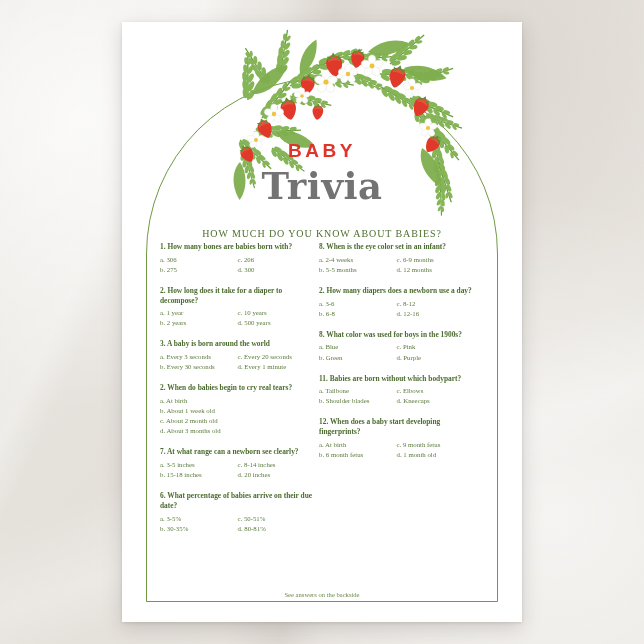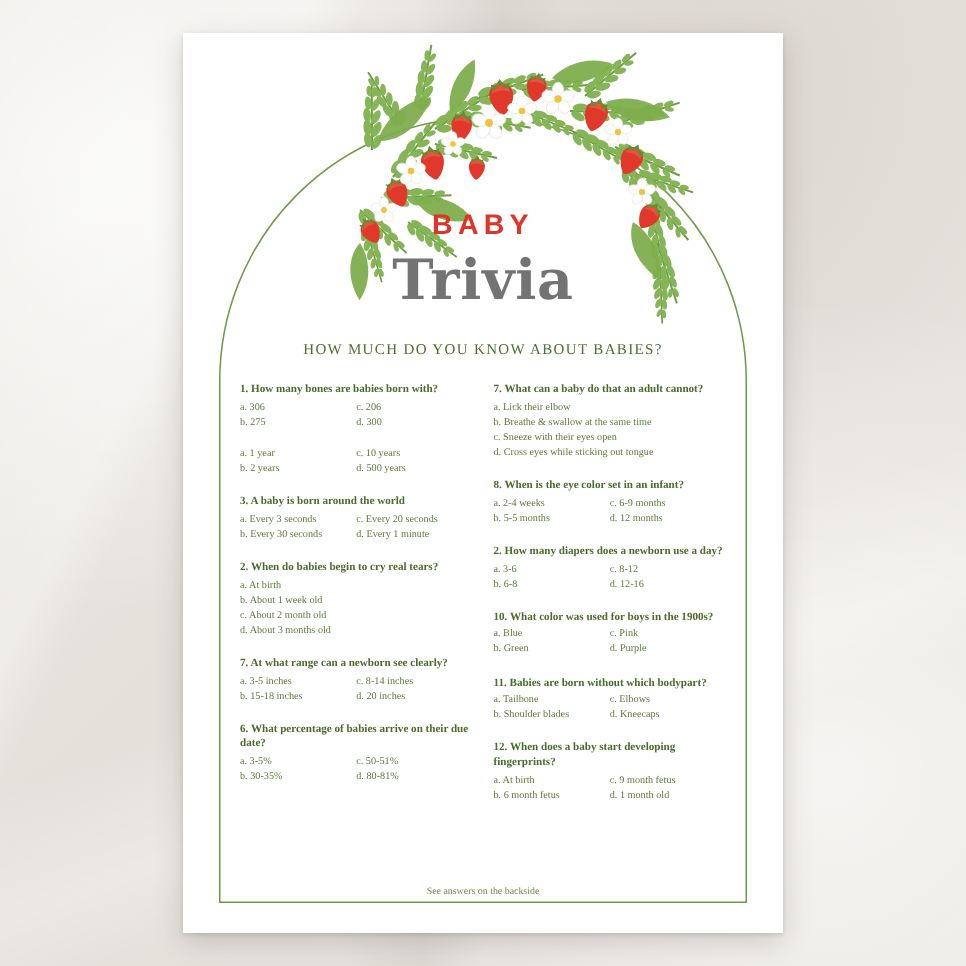--- a/index.html
+++ b/index.html
@@ -89,24 +89,24 @@
     font-family: "Liberation Serif", serif;
     font-size: 10px;
     letter-spacing: 0.9px;
     color: #4e7030;
   }
 
   
   .columns {
     position: absolute;
     left: 38px;
-    top: 232px;
+    top: 220px;
     width: 324px;
     display: flex;
-    gap: 14px;
+    gap: 4px;
   }
   .col { width: 155px; }
 
   .q {
     margin-bottom: 11px;
   }
   .q-text {
     font-family: "Liberation Serif", serif;
     font-weight: bold;
     font-size: 7.4px;
@@ -393,20 +393,21 @@
         <div class="q-text">1. How many bones are babies born with?</div>
         <div class="opts two">
           <div class="opt">a. 306</div>
           <div class="opt">c. 206</div>
           <div class="opt">b. 275</div>
           <div class="opt">d. 300</div>
         </div>
       </div>
 
       <div class="q">
+        <div class="q-text">2. How long does it take for a diaper to decompose?</div>
         <div class="opts two">
           <div class="opt">a. 1 year</div>
           <div class="opt">c. 10 years</div>
           <div class="opt">b. 2 years</div>
           <div class="opt">d. 500 years</div>
         </div>
       </div>
 
       <div class="q">
         <div class="q-text">3. A baby is born around the world</div>
@@ -443,29 +444,20 @@
         <div class="opts two">
           <div class="opt">a. 3-5%</div>
           <div class="opt">c. 50-51%</div>
           <div class="opt">b. 30-35%</div>
           <div class="opt">d. 80-81%</div>
         </div>
       </div>
     </div>
 
     <div class="col">
-      <div class="q">
-        <div class="q-text">7. What can a baby do that an adult cannot?</div>
-        <div class="opts one">
-          <div class="opt">a. Lick their elbow</div>
-          <div class="opt">b. Breathe &amp; swallow at the same time</div>
-          <div class="opt">c. Sneeze with their eyes open</div>
-          <div class="opt">d. Cross eyes while sticking out tongue</div>
-        </div>
-      </div>
 
       <div class="q">
         <div class="q-text">8. When is the eye color set in an infant?</div>
         <div class="opts two">
           <div class="opt">a. 2-4 weeks</div>
           <div class="opt">c. 6-9 months</div>
           <div class="opt">b. 5-5 months</div>
           <div class="opt">d. 12 months</div>
         </div>
       </div>
@@ -474,21 +466,21 @@
         <div class="q-text">2. How many diapers does a newborn use a day?</div>
         <div class="opts two">
           <div class="opt">a. 3-6</div>
           <div class="opt">c. 8-12</div>
           <div class="opt">b. 6-8</div>
           <div class="opt">d. 12-16</div>
         </div>
       </div>
 
       <div class="q">
-        <div class="q-text">10. What color was used for boys in the 1900s?</div>
+        <div class="q-text">8. What color was used for boys in the 1900s?</div>
         <div class="opts two">
           <div class="opt">a. Blue</div>
           <div class="opt">c. Pink</div>
           <div class="opt">b. Green</div>
           <div class="opt">d. Purple</div>
         </div>
       </div>
 
       <div class="q">
         <div class="q-text">11. Babies are born without which bodypart?</div>

